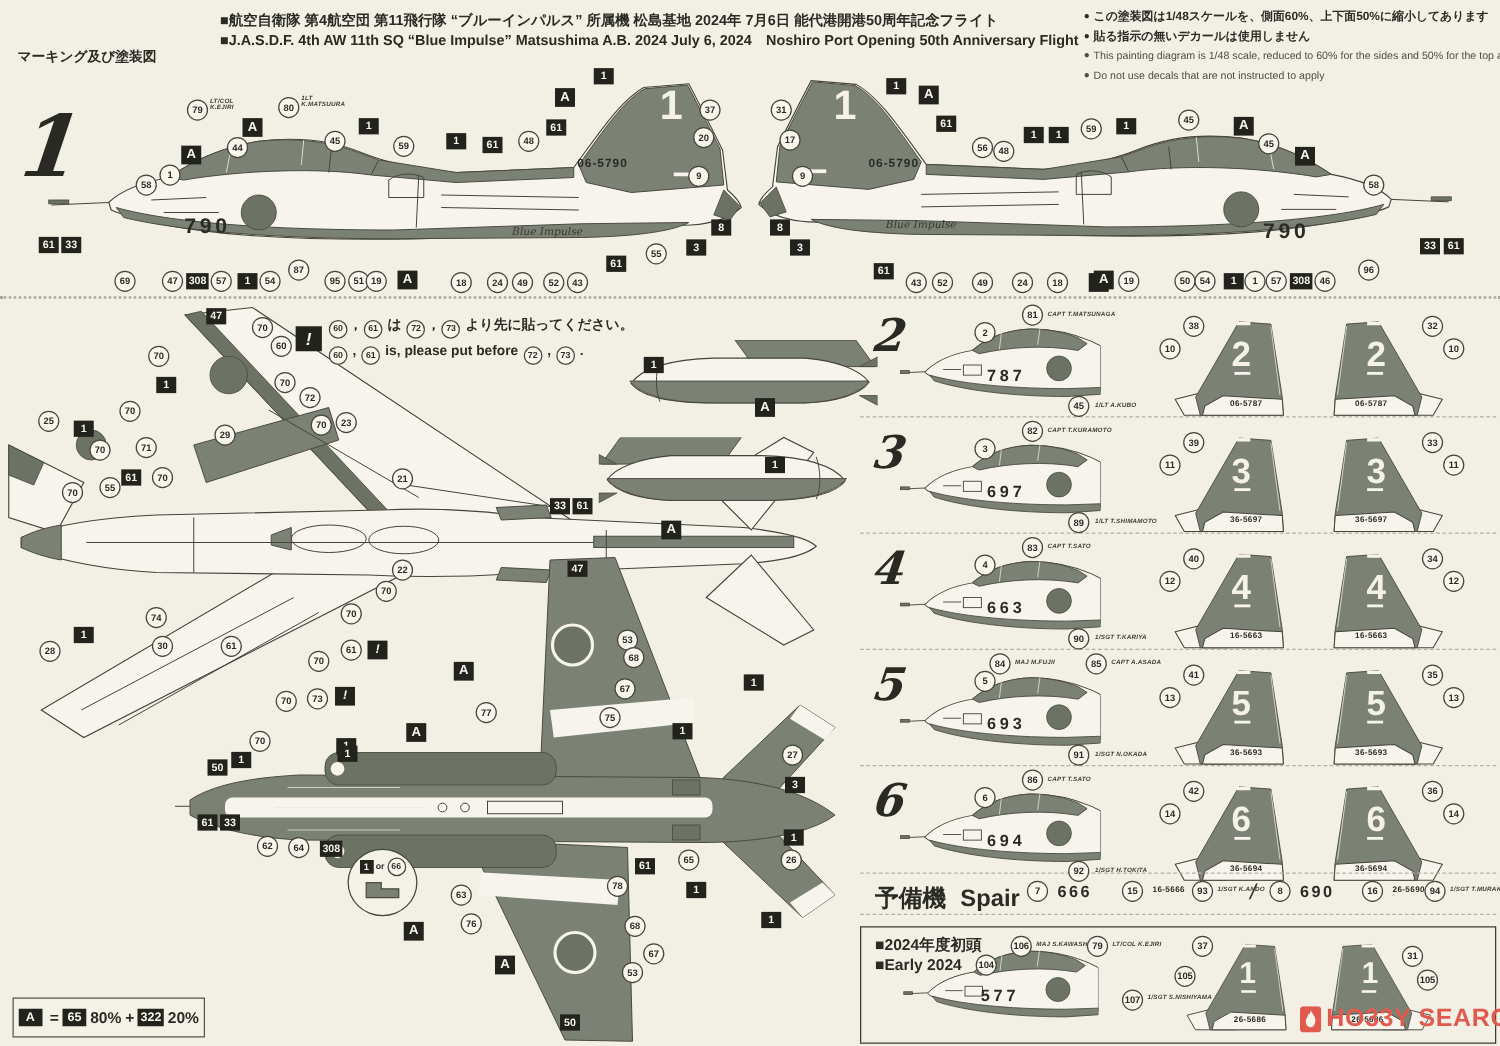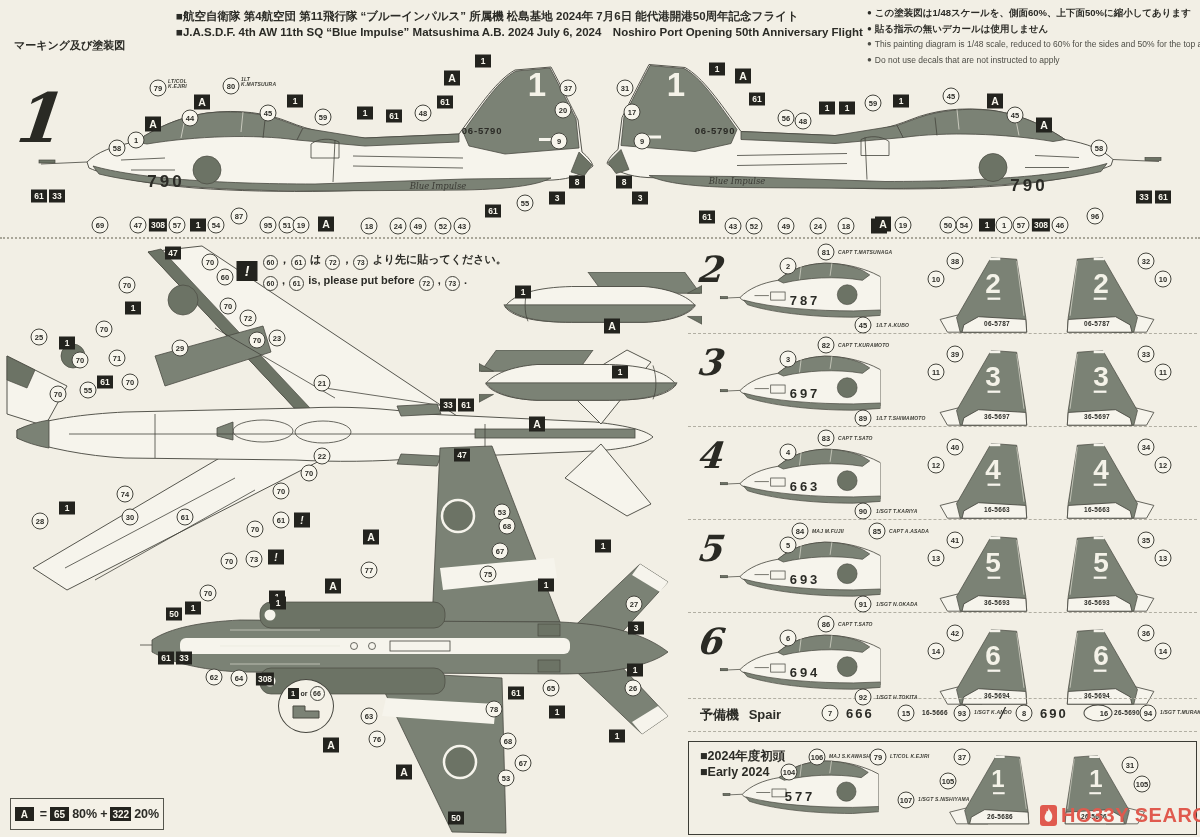--- a/index.html
+++ b/index.html
@@ -52,21 +52,21 @@
   #legend .tx{font-size:12.5px;font-weight:700}
   
   #detail{position:absolute;left:278px;top:679px;width:56px;height:54px;border:1.2px solid #45453e;border-radius:50%;background:#f4f1e7;z-index:5;display:flex;flex-direction:column;align-items:center;padding-top:6px;box-sizing:border-box}
   #detail .top{display:flex;align-items:center;gap:2px;font-size:7px;font-weight:700}
   #detail .bx{display:inline-flex;min-width:11px;height:11px;background:#23231e;color:#f7f5ec;font-size:7.5px;font-weight:700;align-items:center;justify-content:center}
   #detail .ci{display:inline-flex;width:13px;height:13px;border:1px solid #45453e;border-radius:50%;background:#f7f5ec;font-size:7px;font-weight:700;align-items:center;justify-content:center}
   
   #earlybox{position:absolute;left:688px;top:741px;width:507px;height:92px;border:1.5px solid #3c3c35;z-index:3}
   .earlylab{position:absolute;font-size:12.5px;font-weight:800;z-index:6}
   
-  .sparelab{position:absolute;left:700px;top:706px;font-size:13px;font-weight:800;z-index:6;white-space:nowrap}
+  .sparelab{position:absolute;left:700px;top:706px;font-size:19px;font-weight:800;z-index:6;white-space:nowrap}
   .slash{position:absolute;font-size:17px;font-weight:400;font-style:italic;z-index:6}
   
   #wm{position:absolute;left:1040px;top:804px;display:flex;align-items:center;gap:4px;z-index:9}
   #wm .txt{font-size:20px;font-weight:800;letter-spacing:.5px;white-space:nowrap}
 </style>
 </head>
 <body>
 
 <div id="sheet">
 
@@ -392,21 +392,21 @@
       <span class="co b" style="left: 620px; top: 372px;">1</span>
       <span class="co a" style="left: 537px; top: 424px;">A</span>
       <span class="co b" style="left: 448px; top: 405px;">33</span>
       <span class="co b" style="left: 466px; top: 405px;">61</span>
       <span class="co b" style="left: 462px; top: 455px;">47</span>
       <span class="co c" style="left: 502px; top: 512px;">53</span>
       <span class="co c" style="left: 507px; top: 526px;">68</span>
       <span class="co c" style="left: 500px; top: 551px;">67</span>
       <span class="co c" style="left: 488px; top: 574px;">75</span>
       <span class="co a" style="left: 371px; top: 537px;">A</span>
-      <span class="co c" style="left: 369px; top: 570px; text-align: right;">77</span>
+      <span class="co c" style="left: 389px; top: 570px; text-align: right;">77</span>
       <span class="co a" style="left: 333px; top: 586px;">A</span>
       <span class="co b" style="left: 277px; top: 597px;">1</span>
       <span class="co b" style="left: 166px; top: 658px;">61</span>
       <span class="co b" style="left: 184px; top: 658px;">33</span>
       <span class="co c" style="left: 214px; top: 677px;">62</span>
       <span class="co c" style="left: 239px; top: 678px;">64</span>
       <span class="co b" style="left: 265px; top: 679px;">308</span>
       <span class="co b" style="left: 278px; top: 603px;">1</span>
       <span class="co a" style="left: 331px; top: 745px;">A</span>
       <span class="co c" style="left: 369px; top: 716px;">63</span>
@@ -550,21 +550,21 @@
       <span class="co c" style="left: 1146px; top: 633px;">36</span>
       <span class="co c" style="left: 1163px; top: 651px;">14</span>
       <span class="co c" style="left: 830px; top: 713px;">7</span>
       <span class="co sp" style="left: 846px; top: 713px; transform: translate(0px, -50%);">666</span>
       <span class="co c" style="left: 906px; top: 713px;">15</span>
       <span class="co t3" style="left: 922px; top: 713px; transform: translate(0px, -50%);">16-5666</span>
       <span class="co c" style="left: 962px; top: 713px;">93</span>
       <span class="co t" style="left: 974px; top: 712px;">1/SGT K.ANDO</span>
       <span class="co c" style="left: 1024px; top: 713px;">8</span>
       <span class="co sp" style="left: 1040px; top: 713px; transform: translate(0px, -50%);">690</span>
-      <span class="co c" style="left: 1098px; top: 713px; padding-left: 12px;">16</span>
+      <span class="co c" style="left: 1098px; top: 713px;">16</span>
       <span class="co t3" style="left: 1114px; top: 713px; transform: translate(0px, -50%);">26-5690</span>
       <span class="co c" style="left: 1148px; top: 713px;">94</span>
       <span class="co t" style="left: 1160px; top: 712px;">1/SGT T.MURAKAMI</span>
       <span class="slash" style="left: 1000px; top: 704px;">/</span>
       <svg class="art" viewBox="0 0 180 80" width="170" height="70" style="left: 715px; top: 754px;">
         <use href="#sym-nose"></use>
       </svg>
       <span class="co rn" style="left: 800px; top: 796px;">577</span>
       <span class="co c" style="left: 789px; top: 772px;">104</span>
       <span class="co c" style="left: 817px; top: 757px;">106</span>

